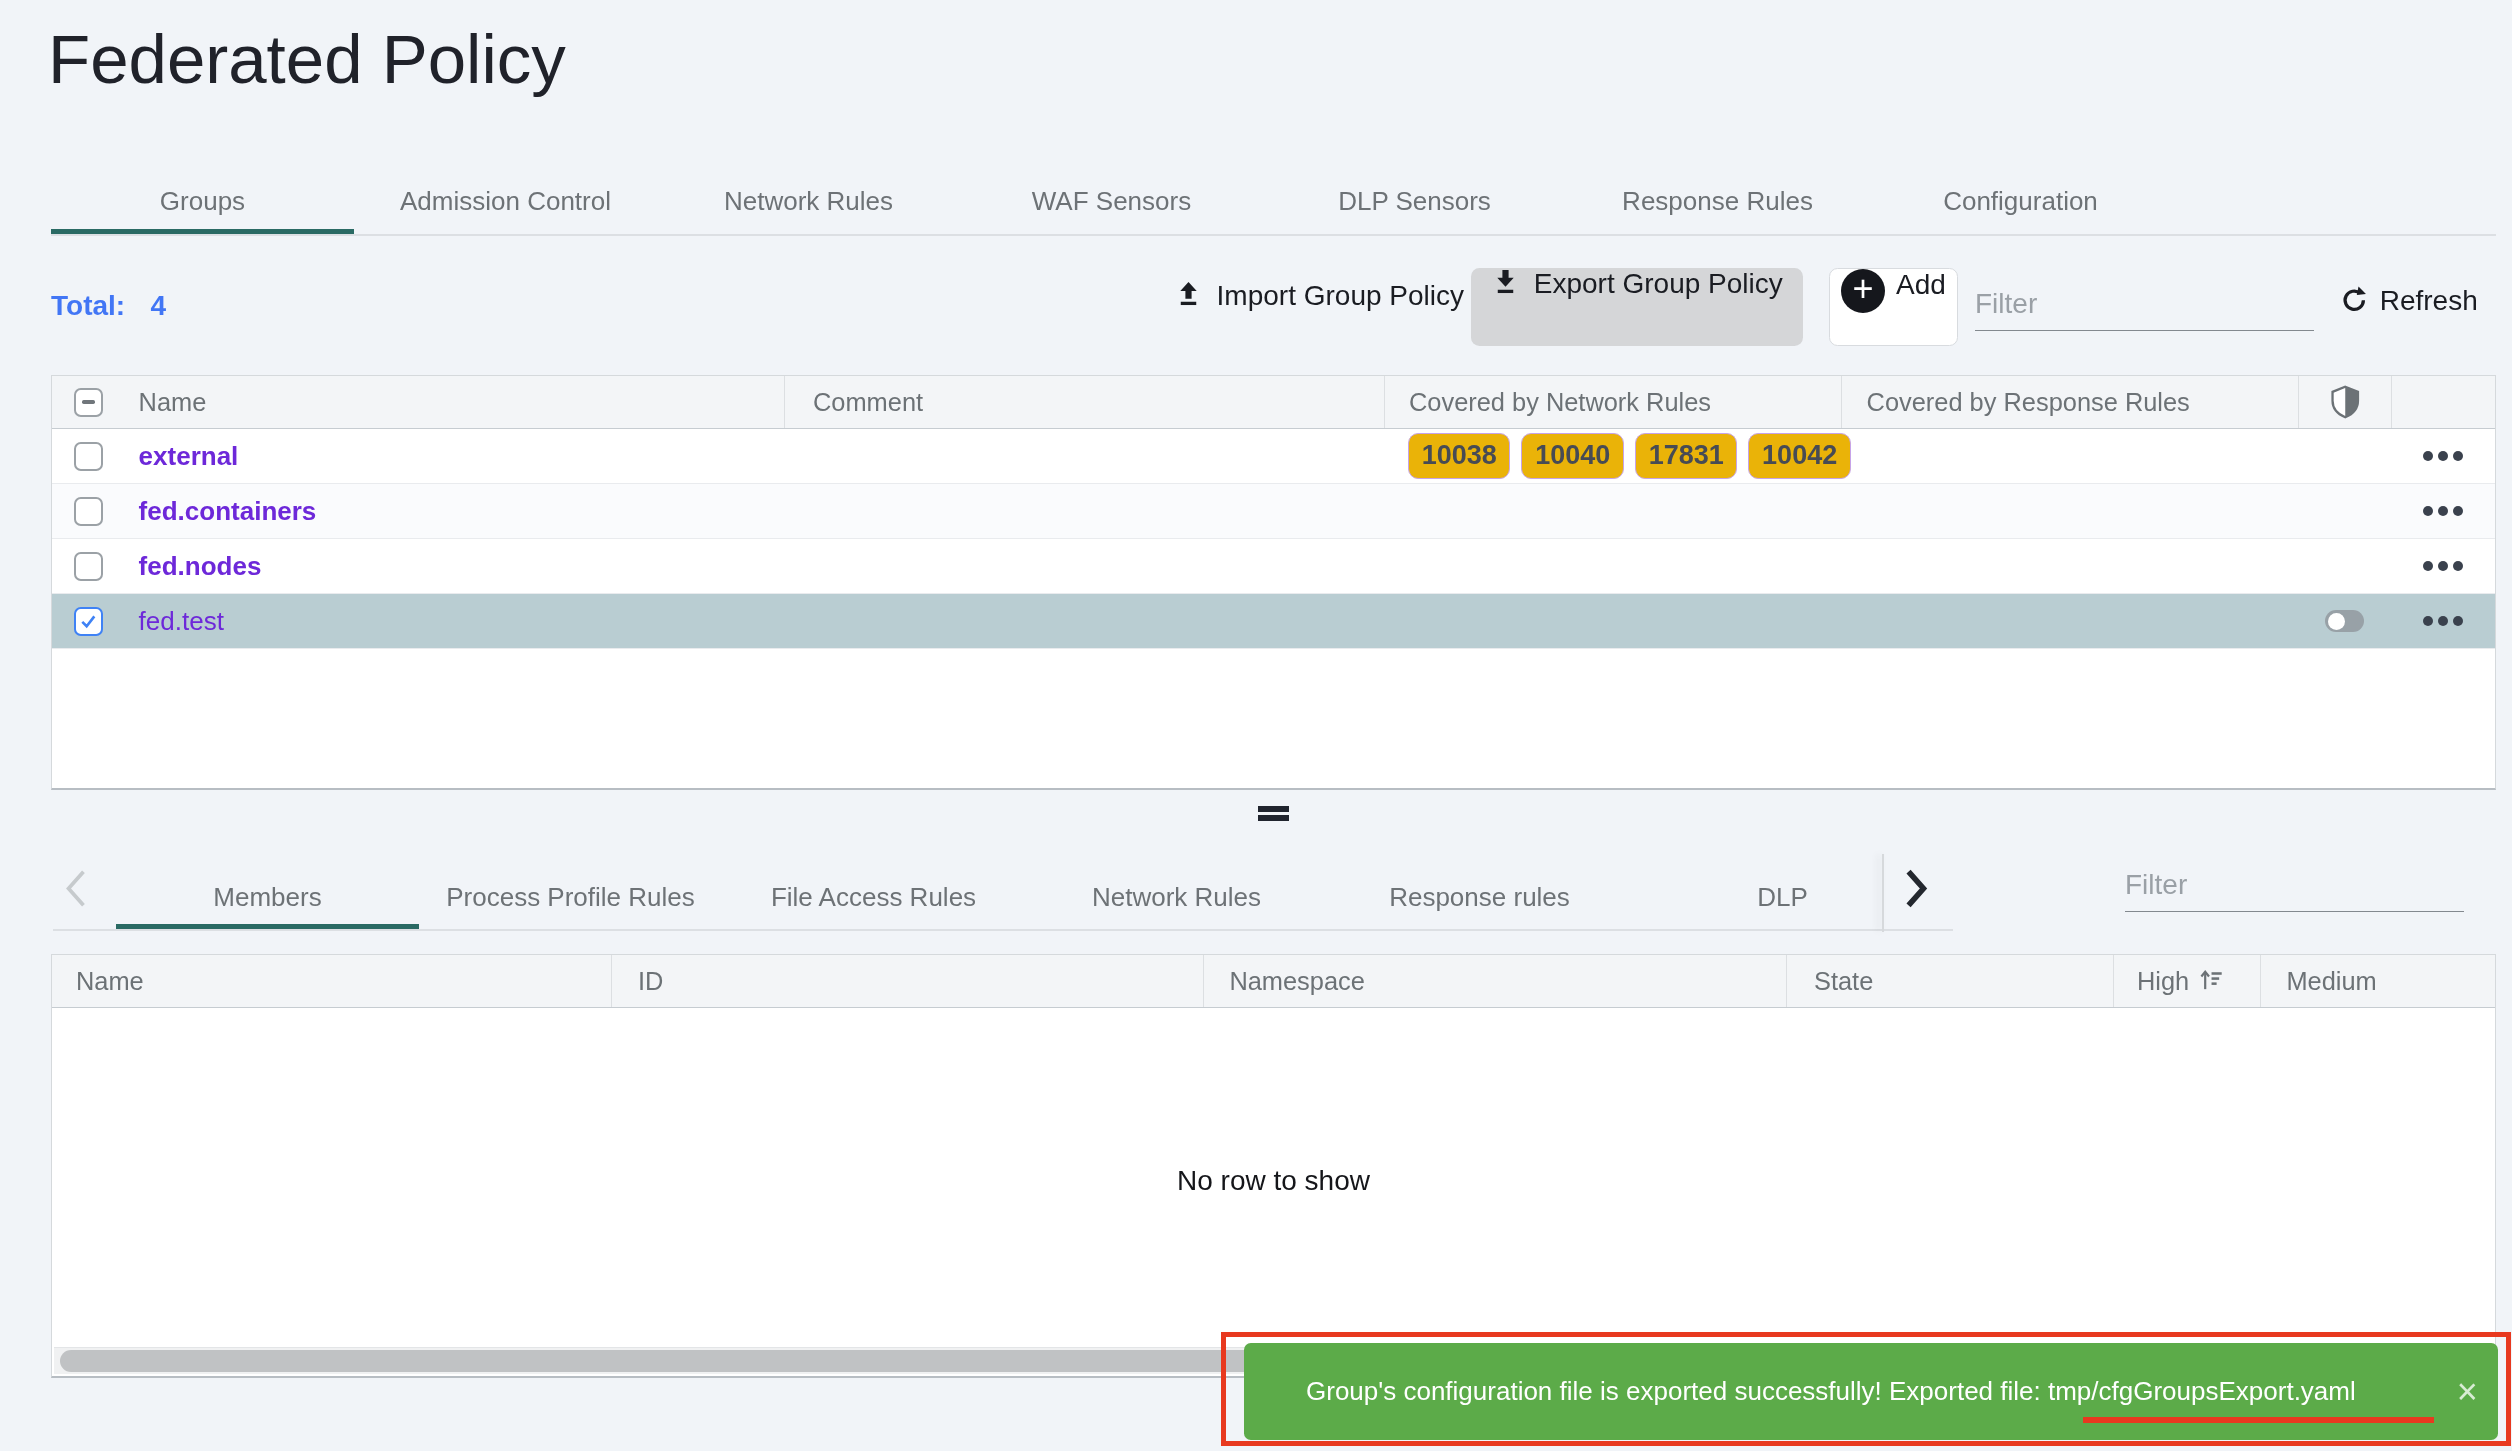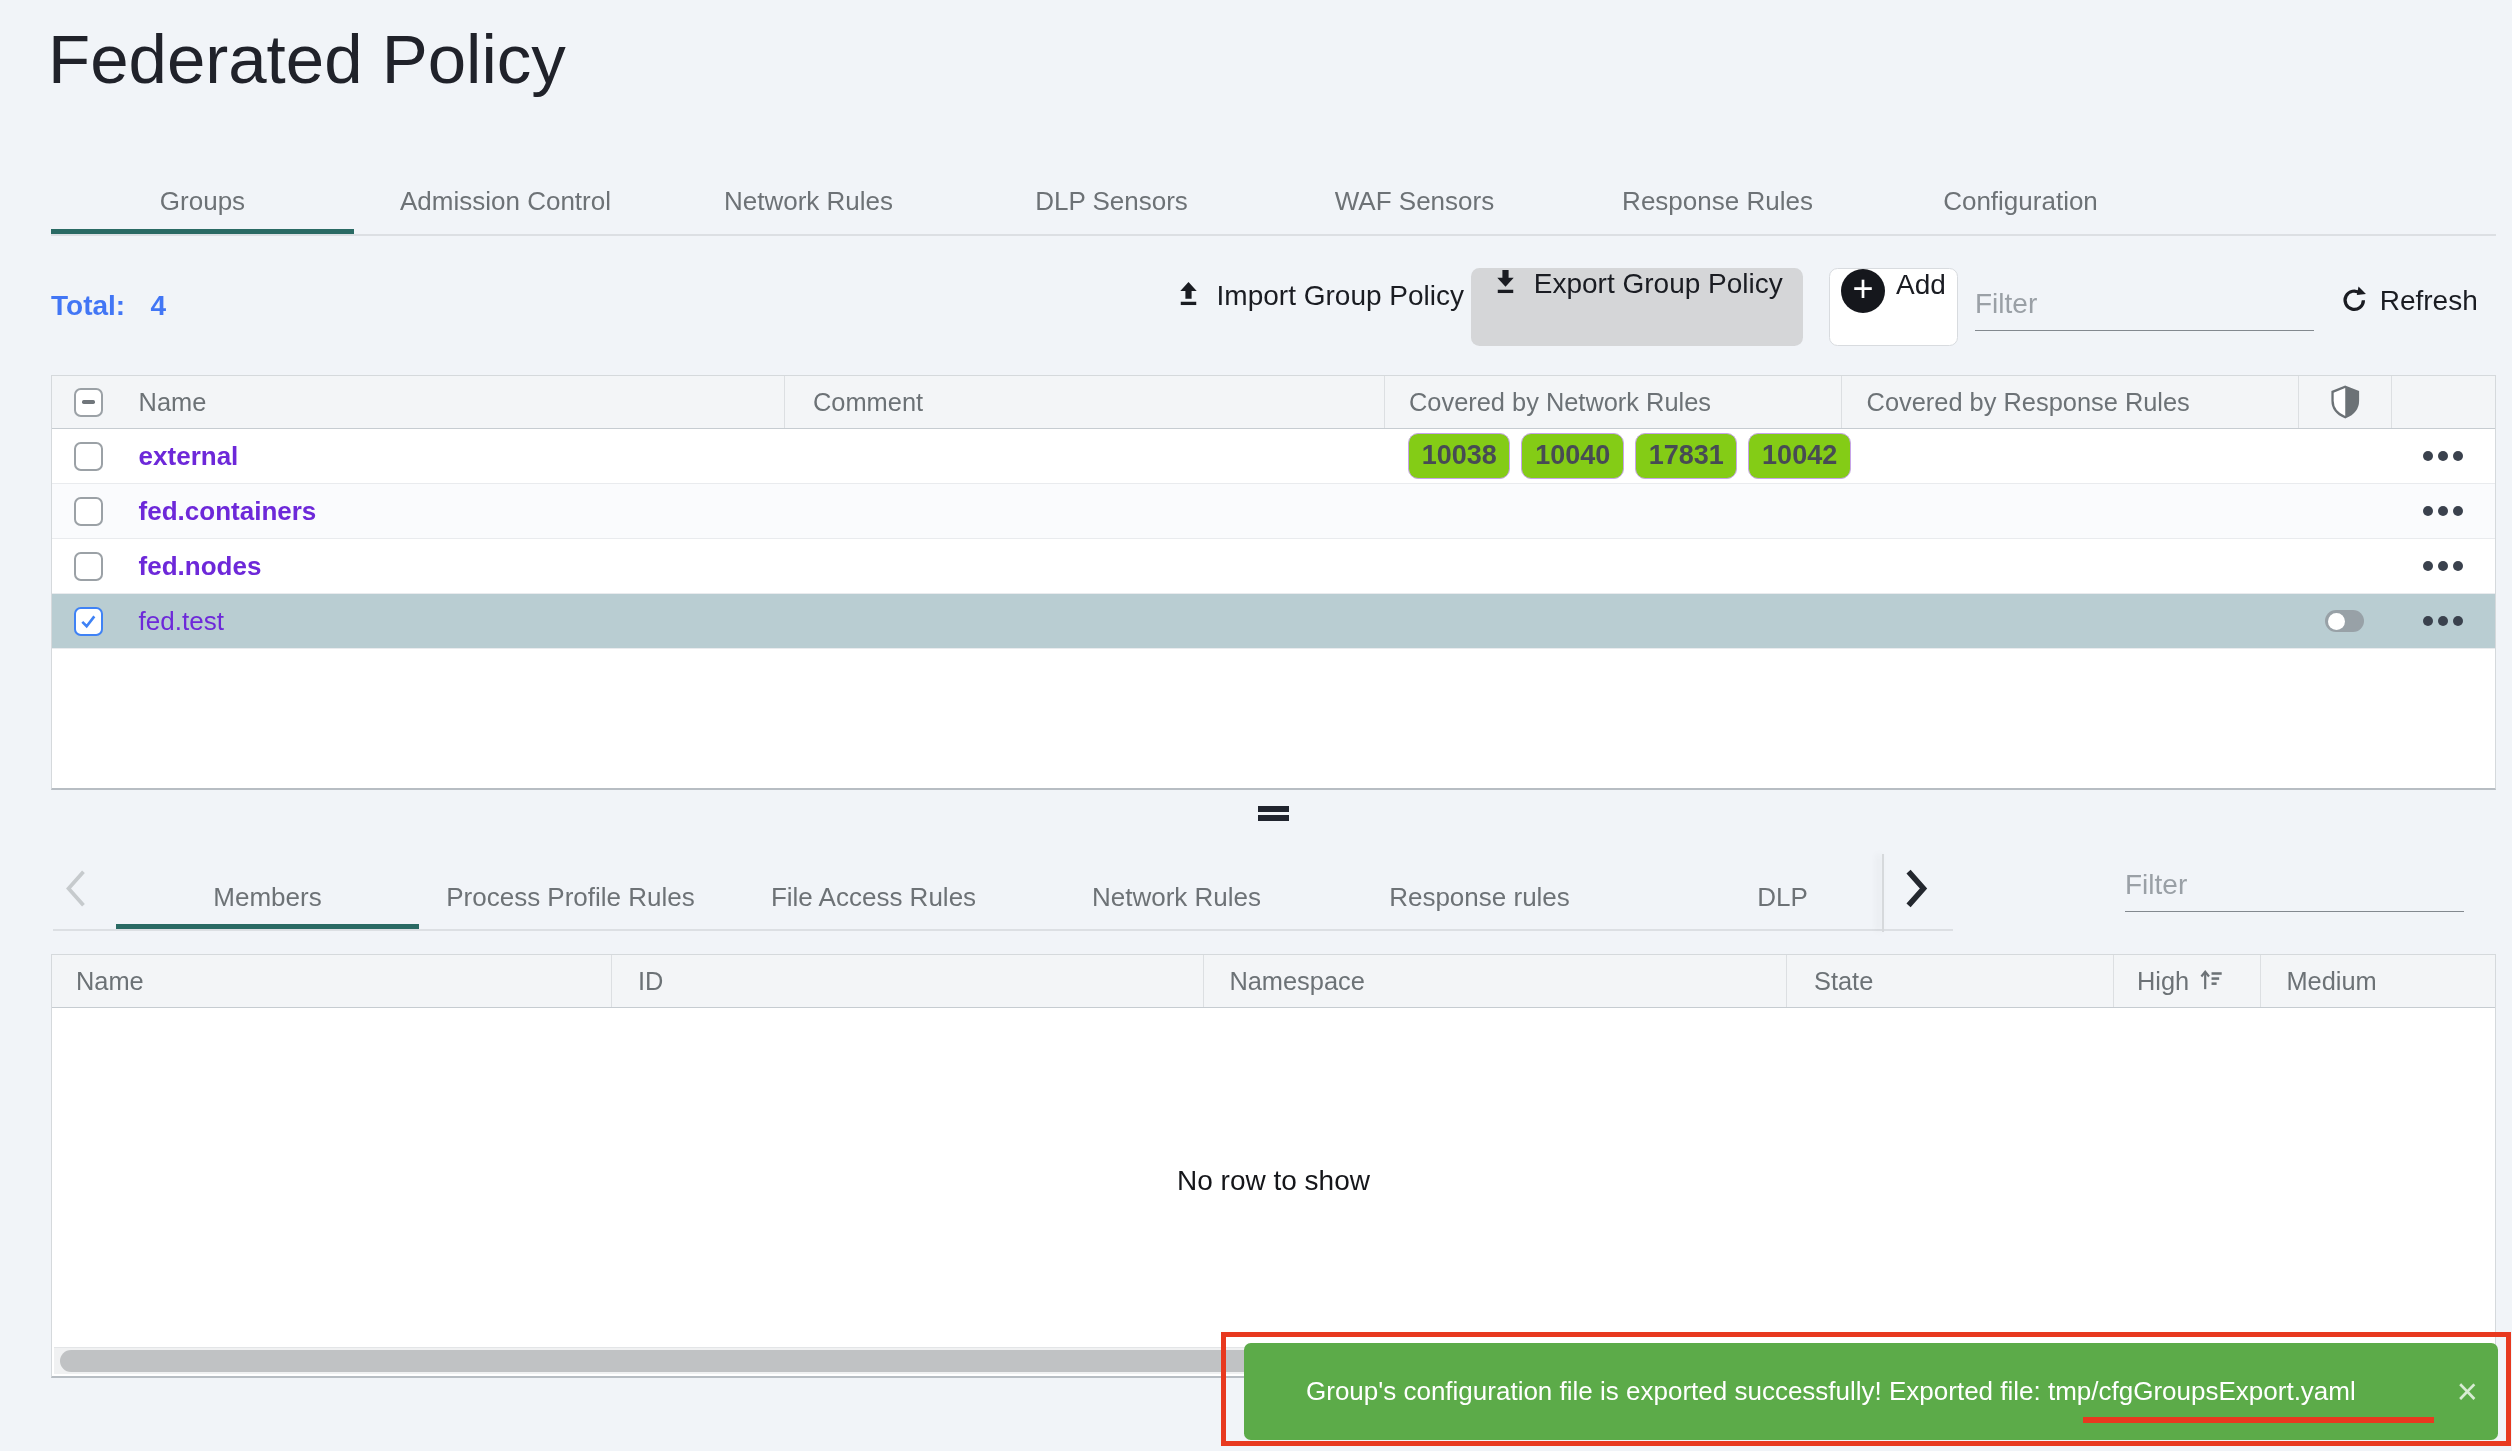--- a/index.html
+++ b/index.html
@@ -54,21 +54,21 @@
   .trow { display:flex; align-items:center; height:55px; border-bottom:0.8px solid #e9ebee; font-size:26px; cursor:pointer; }
   .trow .cell { height:100%; display:flex; align-items:center; }
   .trow.alt { background:#fafbfd; }
   .trow.selected { background:#b9cdd2;align-items:center; }
   .rowname { font-weight:700; color:#6d28d9; }
   .trow.selected .rowname { font-weight:400; }
   .cb { width:29px; height:29px; border:2.5px solid #9ba1a6; border-radius:6.8px; background:#fff; display:flex; align-items:center; justify-content:center; cursor:pointer; }
   .cb.checked { border-color:#3f82f5; }
   .cb .dash { width:13.6px; height:3.4px; background:#70767b; border-radius:1.7px; }
   .badges { display:flex; gap:11px; }
-  .badge { display:inline-block; padding:4.2px 12.7px; background:#84cc16; border:1.7px solid #c6a3e9; border-radius:10.2px; font-size:27px; font-weight:700; color:#474b54; line-height:1.3; }
+  .badge { display:inline-block; padding:4.2px 12.7px; background:#eab308; border:1.7px solid #c6a3e9; border-radius:10.2px; font-size:27px; font-weight:700; color:#474b54; line-height:1.3; }
   .dots { display:flex; gap:5.1px; cursor:pointer; padding:8.5px 3.4px; }
   .dots i { width:10.2px; height:10.2px; border-radius:50%; background:#3a414d; }
   .toggle { width:39px; height:22px; border-radius:11px; background:#98a1a7; position:relative; cursor:pointer; flex:0 0 auto; }
   .toggle .knob { position:absolute; left:2.5px; top:2.5px; width:17px; height:17px; border-radius:50%; background:#fff; }
 
   
   #resize-handle { left:1258px; top:806px; cursor:row-resize; }
   #resize-handle .bar { width:31px; height:6px; background:#20242e; margin-bottom:3.4px; }
 
   
@@ -106,22 +106,22 @@
 </style>
 </head>
 <body>
 
 <h1 class="abs" id="page-title">Federated Policy</h1>
 
 <nav class="abs" id="tabs1">
   <div class="tab1 active">Groups</div>
   <div class="tab1">Admission Control</div>
   <div class="tab1">Network Rules</div>
+  <div class="tab1">WAF Sensors</div>
   <div class="tab1">DLP Sensors</div>
-  <div class="tab1">WAF Sensors</div>
   <div class="tab1">Response Rules</div>
   <div class="tab1">Configuration</div>
 </nav>
 <div class="abs" id="tabs1-divider"></div>
 
 <div class="abs" id="total">
   <span>Total:</span><span class="total-val">4</span>
 </div>
 
 <button class="abs toolbtn" id="btn-import">

